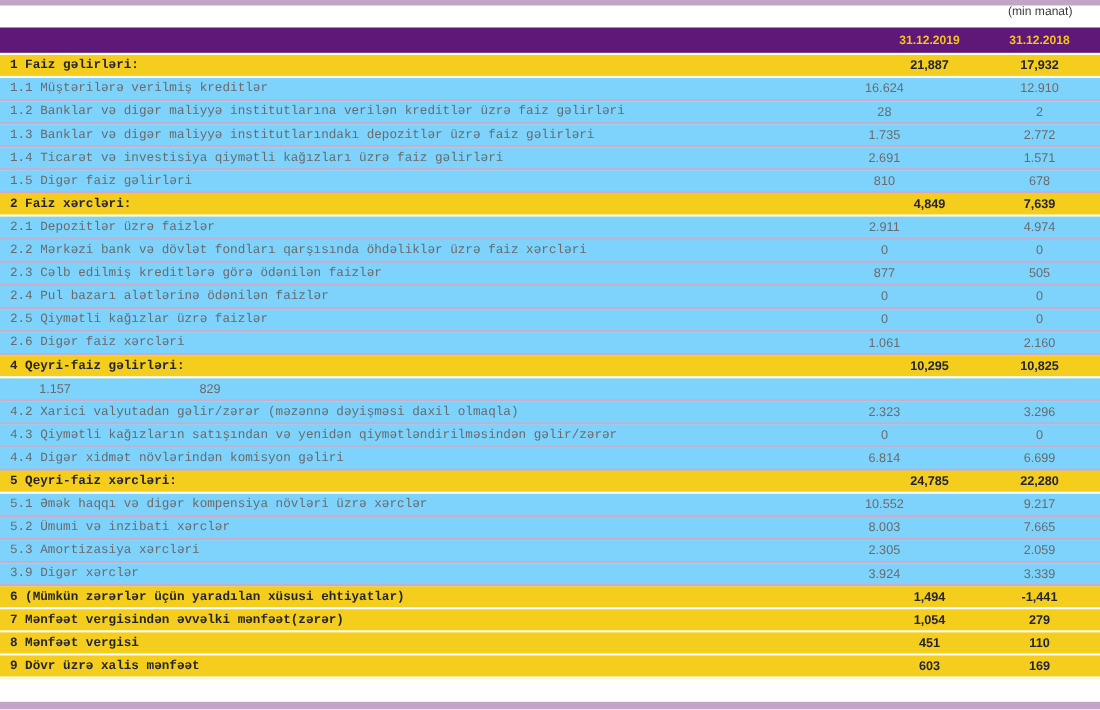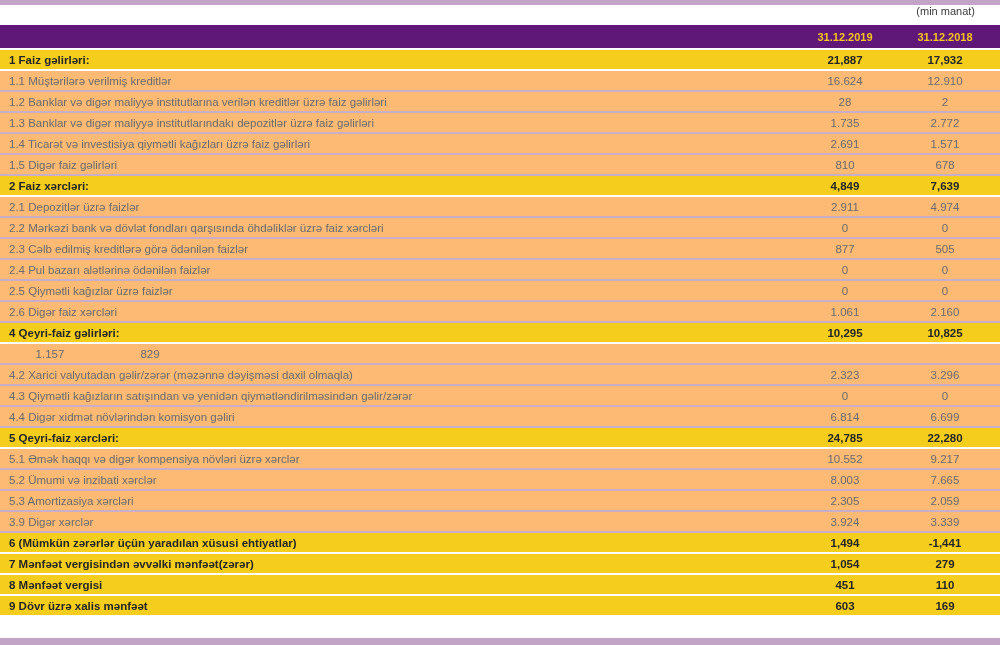--- a/index.html
+++ b/index.html
@@ -47,34 +47,36 @@
   }
 
   .rows { flex: 1; display: flex; flex-direction: column; }
   .row {
     height: 21px;
     display: flex;
     align-items: center;
     padding-right: 5px;
   }
   .row.detail {
-    background: #fdba74;
+    background: #7dd3fc;
     border-bottom: 2px solid var(--accent-mauve-line, #c9adc9);
+    gap: 41px;
   }
   .row.section {
     background: var(--brand-yellow, #f5cd1d);
     border-bottom: 2px solid #ffffff;
   }
   .cell.label {
     flex: 1;
     padding-left: 9px;
     font-size: 11.5px;
     color: #6a6b6e;
     white-space: nowrap;
     overflow: hidden;
+    font-family: Liberation Mono, monospace;
   }
   .row.section .cell.label {
     font-weight: bold;
     color: #262626;
     font-size: 11.5px;
   }
   .cell.val {
     width: 100px;
     text-align: center;
     font-size: 11.5px;

